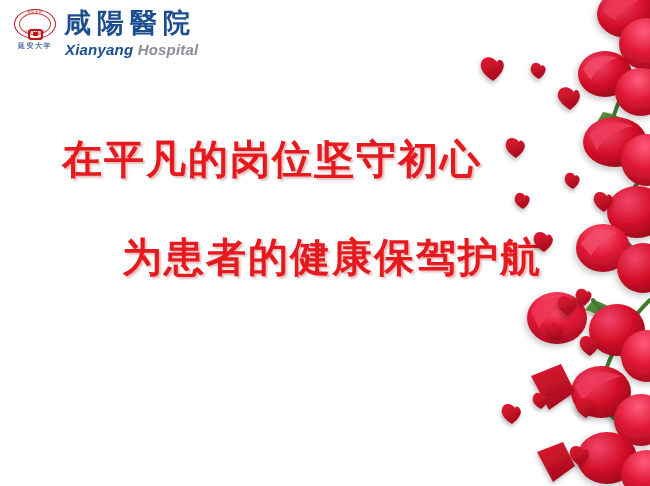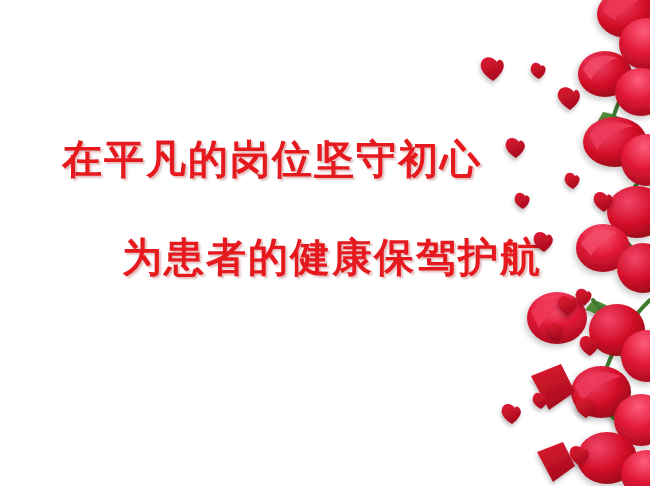--- a/index.html
+++ b/index.html
@@ -162,20 +162,39 @@
     height: 486px;
     overflow: hidden;
   }
   .rose-band svg { display: block; }
 </style>
 </head>
 <body>
 
 <div id="slide">
 
+  <div class="logo-block">
+
+    <div class="logo-emblem">
+      <div class="emblem-oval">
+        <div class="emblem-oval-inner"></div>
+      </div>
+      <div class="emblem-toptext">咸阳医院</div>
+      <div class="emblem-core"></div>
+      <div class="emblem-bottomtext">XIANYANG</div>
+      <div class="emblem-subtitle">延安大学</div>
+    </div>
+
+    <div class="logo-cn">咸陽醫院</div>
+
+    <div class="logo-en">
+      <span class="en-main">Xianyang</span>
+      <span class="en-sub">Hospital</span>
+    </div>
+  </div>
 
   <div class="headline-line headline-1">在平凡的岗位坚守初心</div>
   <div class="headline-line headline-2">为患者的健康保驾护航</div>
 
   <div class="rose-band">
     <svg width="175" height="486" viewBox="0 0 175 486" xmlns="http://www.w3.org/2000/svg">
       <defs>
         <radialGradient id="rg1" cx="35%" cy="30%" r="80%">
           <stop offset="0%" stop-color="#f0456a"></stop>
           <stop offset="55%" stop-color="#d40f28"></stop>

